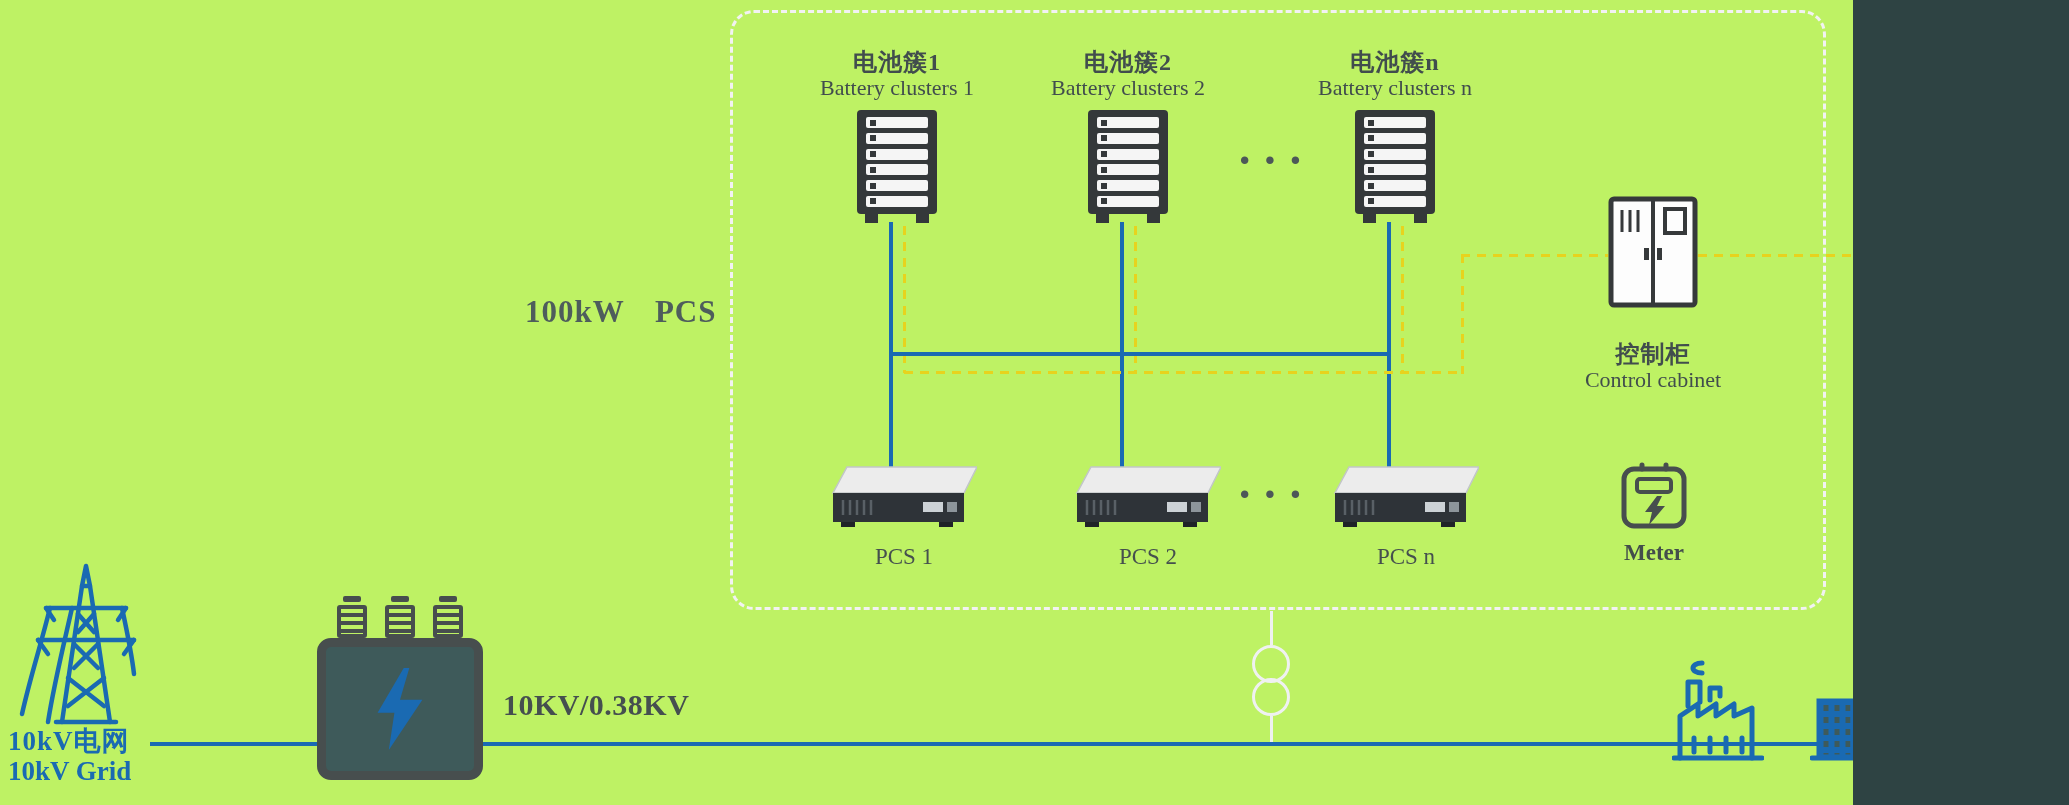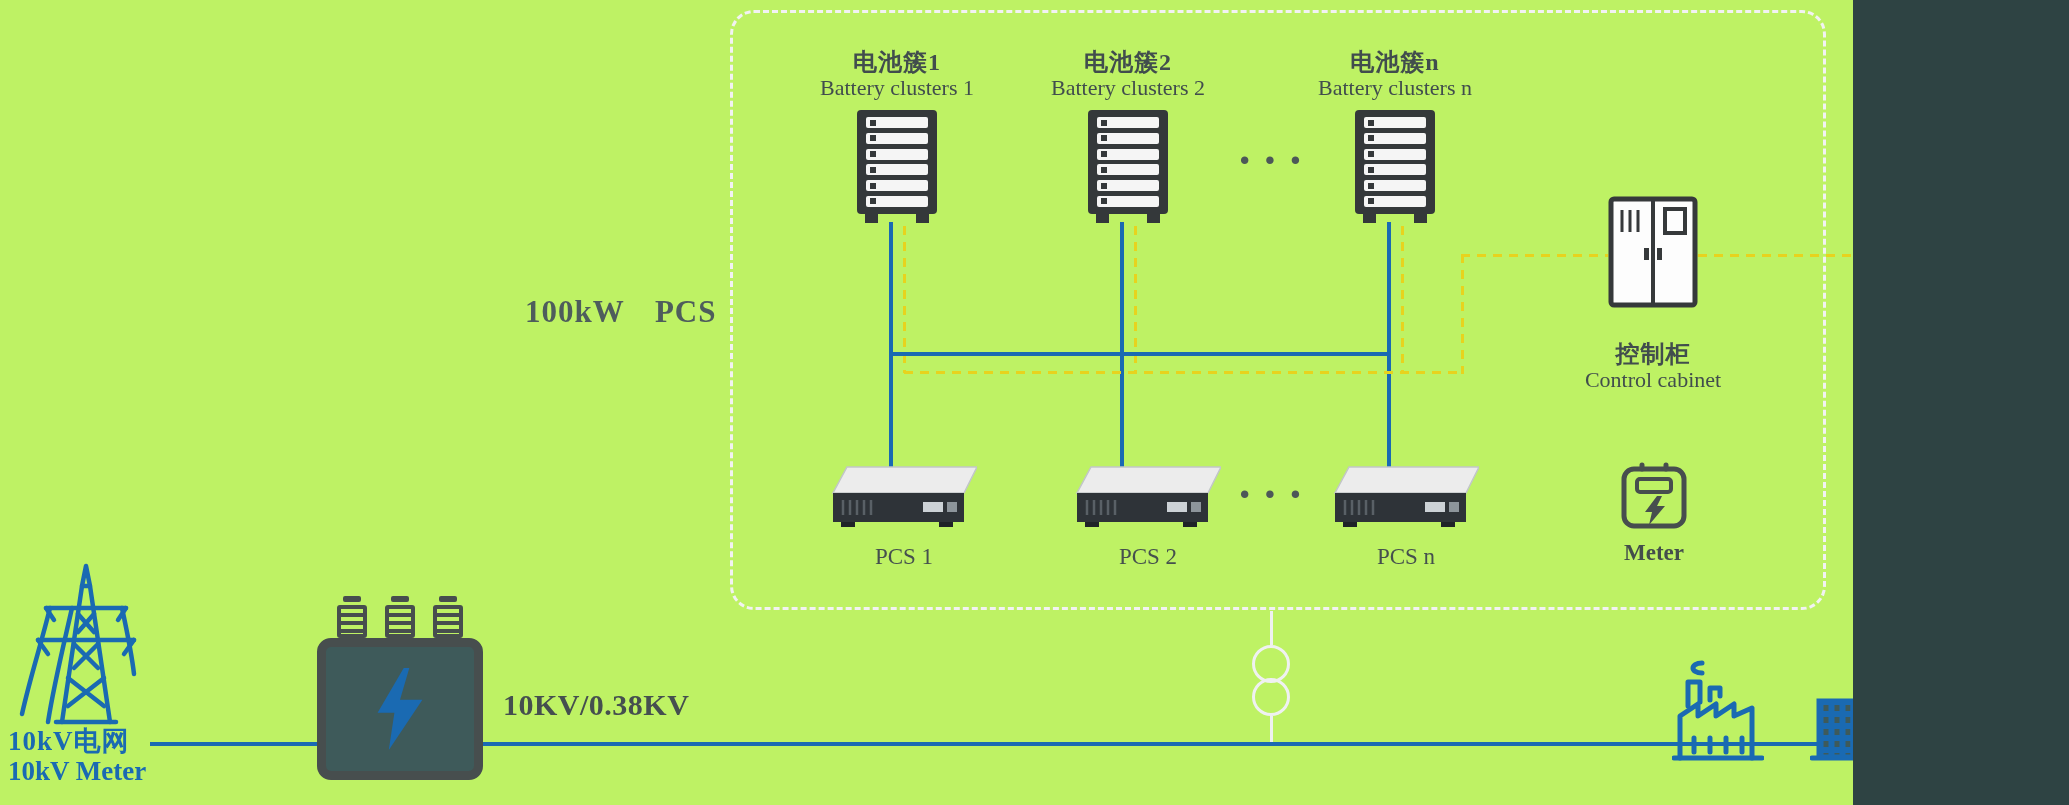--- a/index.html
+++ b/index.html
@@ -217,21 +217,21 @@
         <path d="M66 30 L70 10 L74 30"></path>
         <line x1="30" y1="52" x2="110" y2="52"></line>
         <line x1="22" y1="84" x2="118" y2="84"></line>
         <path d="M30 52 L38 64 M110 52 L102 64 M22 84 L32 98 M118 84 L108 98"></path>
         <path d="M62 58 L78 76 M78 58 L62 76 M58 88 L82 112 M82 88 L58 112 M52 122 L88 150 M88 122 L52 150"></path>
         <line x1="40" y1="166" x2="100" y2="166"></line>
       </g>
     </svg>
   </div>
   <div class="lbl grid-lbl zh nowrap" style="left:8px; top:723px; width:200px;">10kV电网</div>
-  <div class="lbl grid-lbl nowrap" style="left:8px; top:756px; width:200px;">10kV Meter</div>
+  <div class="lbl grid-lbl nowrap" style="left:8px; top:756px; width:200px;">10kV Grid</div>
 
   <div class="abs bushing" style="left:337px; top:596px;">
       <div class="bushing-cap"></div>
       <div class="bushing-body"></div>
     </div>
   <div class="abs bushing" style="left:385px; top:596px;">
       <div class="bushing-cap"></div>
       <div class="bushing-body"></div>
     </div>
   <div class="abs bushing" style="left:433px; top:596px;">

